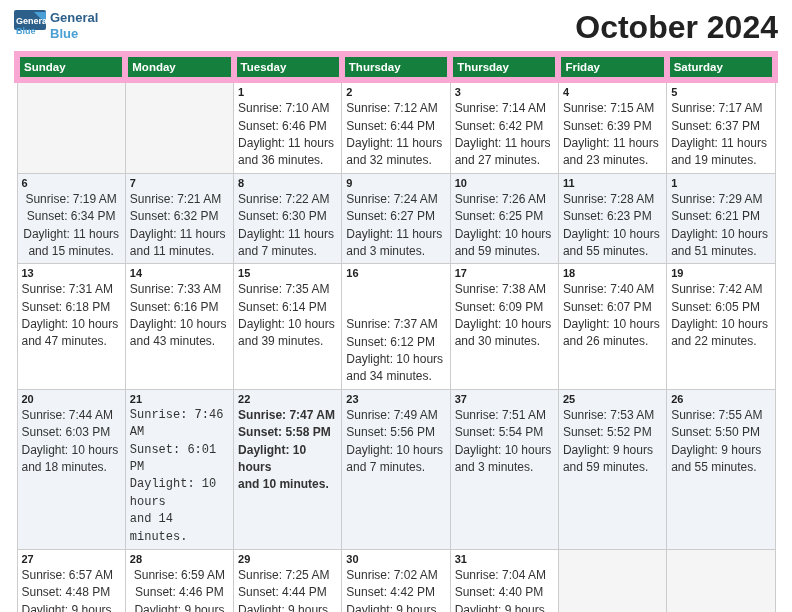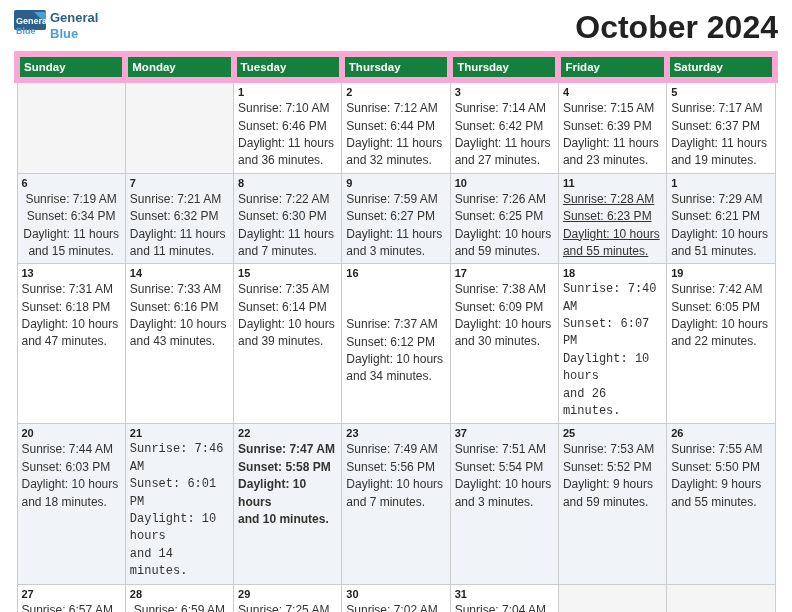--- a/index.html
+++ b/index.html
@@ -179,35 +179,35 @@
           </td>
           <td>
             <span class="day-num">8</span>
             <div class="day-info" style="white-space: pre-line;">Sunrise: 7:22 AM
 Sunset: 6:30 PM
 Daylight: 11 hours
 and 7 minutes.</div>
           </td>
           <td>
             <span class="day-num">9</span>
-            <div class="day-info" style="white-space: pre-line;">Sunrise: 7:59 AM
+            <div class="day-info" style="white-space: pre-line;">Sunrise: 7:24 AM
 Sunset: 6:27 PM
 Daylight: 11 hours
 and 3 minutes.</div>
           </td>
           <td>
             <span class="day-num">10</span>
             <div class="day-info" style="white-space: pre-line;">Sunrise: 7:26 AM
 Sunset: 6:25 PM
 Daylight: 10 hours
 and 59 minutes.</div>
           </td>
           <td>
             <span class="day-num">11</span>
-            <div class="day-info" style="white-space: pre-line; text-decoration: underline;">Sunrise: 7:28 AM
+            <div class="day-info" style="white-space: pre-line;">Sunrise: 7:28 AM
 Sunset: 6:23 PM
 Daylight: 10 hours
 and 55 minutes.</div>
           </td>
           <td>
             <span class="day-num">1</span>
             <div class="day-info" style="white-space: pre-line;">Sunrise: 7:29 AM
 Sunset: 6:21 PM
 Daylight: 10 hours
 and 51 minutes.</div>
@@ -244,21 +244,21 @@
           </td>
           <td>
             <span class="day-num">17</span>
             <div class="day-info" style="white-space: pre-line;">Sunrise: 7:38 AM
 Sunset: 6:09 PM
 Daylight: 10 hours
 and 30 minutes.</div>
           </td>
           <td>
             <span class="day-num">18</span>
-            <div class="day-info" style="white-space: pre-line; font-family: Liberation Mono, monospace;">Sunrise: 7:40 AM
+            <div class="day-info" style="white-space: pre-line;">Sunrise: 7:40 AM
 Sunset: 6:07 PM
 Daylight: 10 hours
 and 26 minutes.</div>
           </td>
           <td>
             <span class="day-num">19</span>
             <div class="day-info" style="white-space: pre-line;">Sunrise: 7:42 AM
 Sunset: 6:05 PM
 Daylight: 10 hours
 and 22 minutes.</div>

